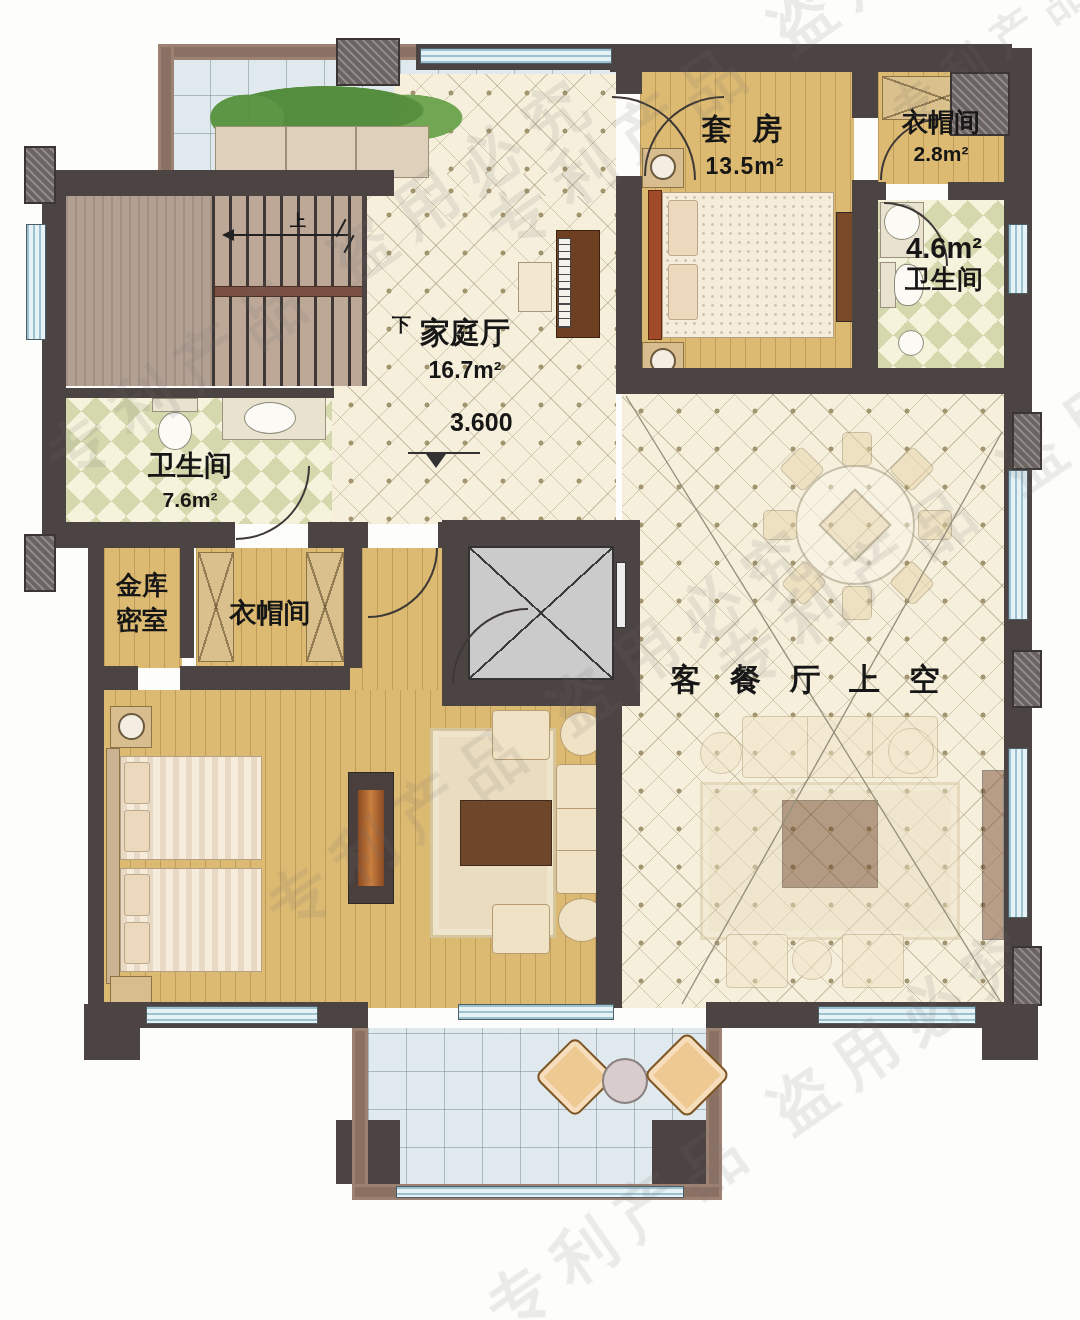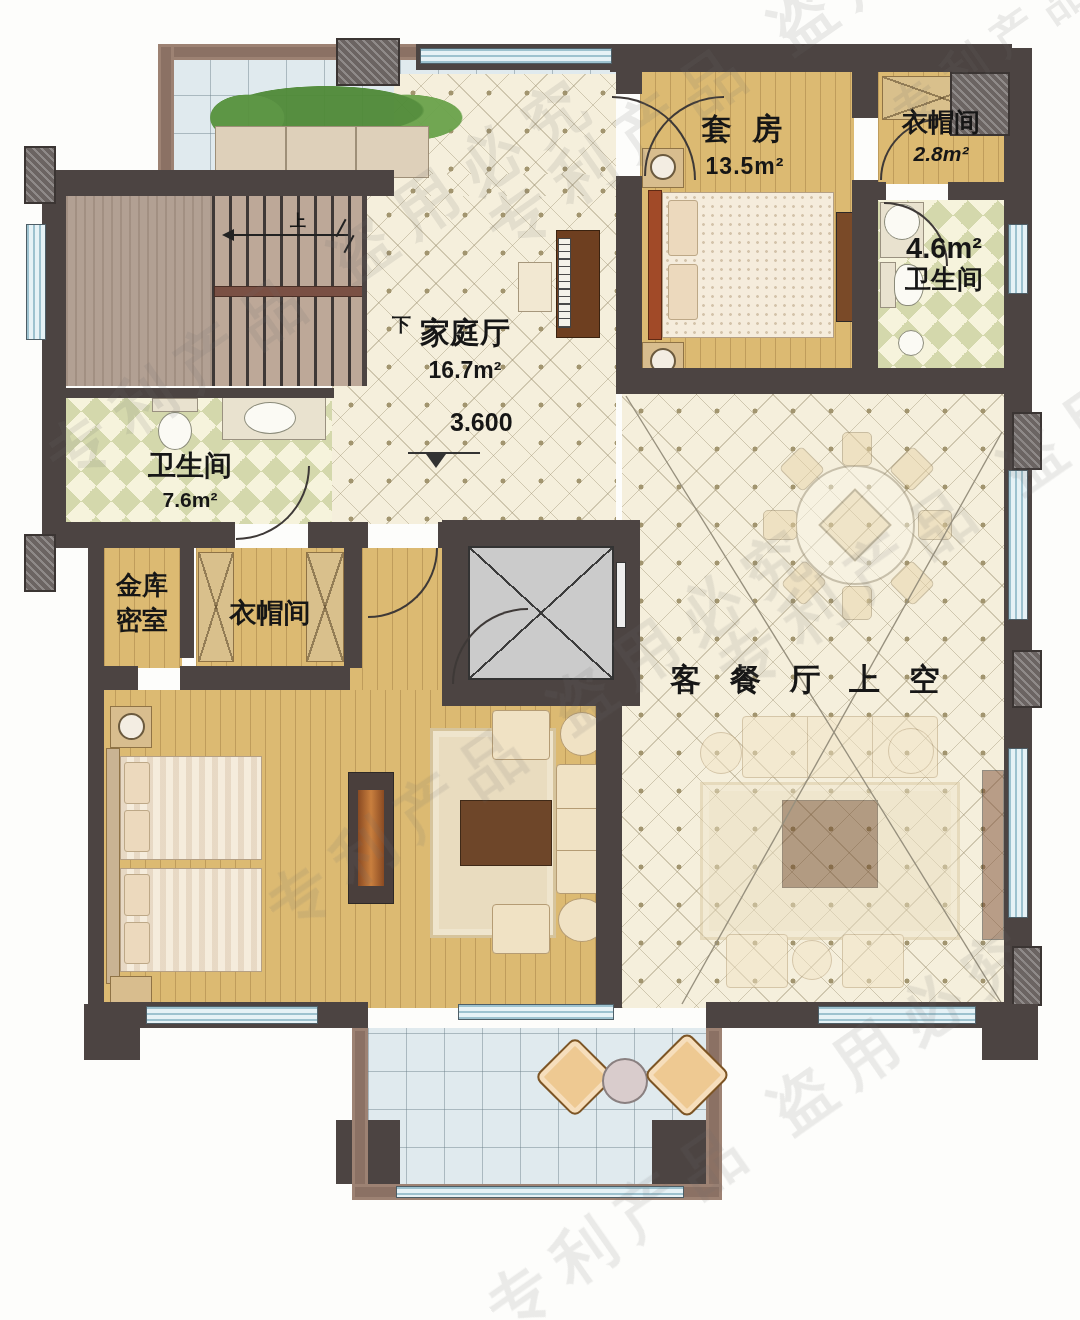--- a/index.html
+++ b/index.html
@@ -230,21 +230,21 @@
   <div class="arc arc-br" style="left:236px;top:466px;width:74px;height:74px;"></div>
   <div class="arc arc-br" style="left:368px;top:548px;width:70px;height:70px;"></div>
   <div class="arc arc-tl" style="left:452px;top:608px;width:76px;height:76px;"></div>
 
   <div class="lbl" style="left:660px;top:112px;width:170px;font-size:30px;letter-spacing:6px;">
     <span>套 房</span><br>
     <span class="ar" style="font-size:23px;letter-spacing:1px;">13.5m²</span>
   </div>
   <div class="lbl" style="left:874px;top:108px;width:134px;font-size:26px;">
     <span>衣帽间</span><br>
-    <span class="ar" style="font-size:21px;font-style:italic;">2.8m²</span>
+    <span class="ar" style="font-size:21px;">2.8m²</span>
   </div>
   <div class="lbl" style="left:874px;top:232px;width:140px;font-size:26px;">
     <span class="ar" style="font-size:29px;">4.6m²</span><br>
     <span>卫生间</span>
   </div>
   <div class="lbl" style="left:380px;top:316px;width:170px;font-size:30px;">
     <span>家庭厅</span><br>
     <span class="ar" style="font-size:23px;">16.7m²</span>
   </div>
   <div class="lbl" style="left:450px;top:408px;font-size:25px;text-align:center;">

